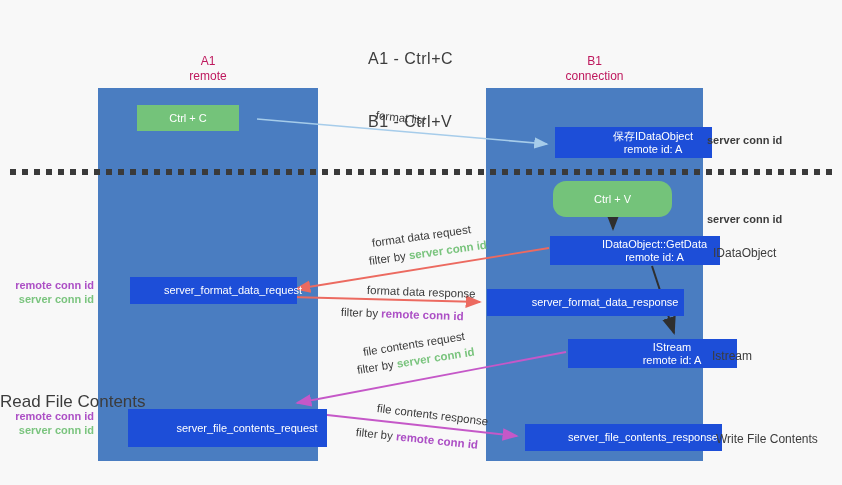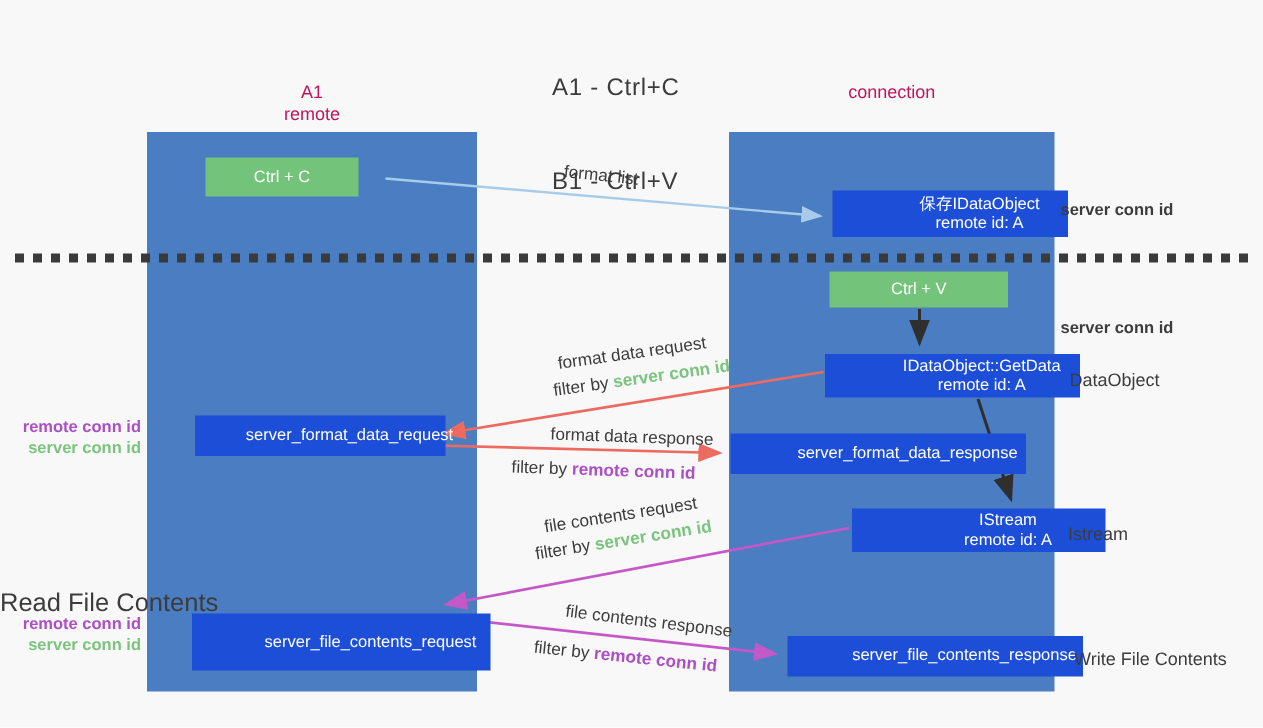--- a/index.html
+++ b/index.html
@@ -49,20 +49,21 @@
   <div class="title">
     <div>A1 - Ctrl+C</div>
     <div>B1 - Ctrl+V</div>
   </div>
 
   <div class="lane-header" style="left:98px; width:220px;">
     <div>A1</div>
     <div>remote</div>
   </div>
   <div class="lane-header" style="left:486px; width:217px;">
+    <div>B1</div>
     <div>connection</div>
   </div>
 
   <div class="lane" style="left:98px; width:220px;"></div>
   <div class="lane" style="left:486px; width:217px;"></div>
 
   <div class="dotted-line"></div>
 
   <svg class="arrows" width="842" height="485" viewBox="0 0 842 485">
     <defs>
@@ -90,21 +91,21 @@
 
   <div class="node green" style="left:137px; top:105px; width:102px; height:26px;">
     <div>Ctrl + C</div>
   </div>
 
   <div class="node orange" style="left:555px; top:127px; width:118px; height:31px;">
     <div>保存IDataObject</div>
     <div>remote id: A</div>
   </div>
 
-  <div class="node green" style="left:553px; top:181px; width:119px; height:24px;">
+  <div class="node green" style="left:553px; top:181px; width:119px; height:36px;border-radius:13px;">
     <div>Ctrl + V</div>
   </div>
 
   <div class="node orange" style="left:550px; top:236px; width:131px; height:29px;">
     <div>IDataObject::GetData</div>
     <div>remote id: A</div>
   </div>
 
   <div class="node orange" style="left:130px; top:277px; width:128px; height:27px;">
     <div>server_format_data_request</div>
@@ -136,21 +137,21 @@
   <div class="elabel" style="left:341px; top:306px; transform:rotate(2deg);"><span>filter by </span><span class="kw-purple">remote conn id</span></div>
 
   <div class="elabel" style="left:363px; top:346px; transform:rotate(-9deg);">file contents request</div>
   <div class="elabel" style="left:357px; top:364px; transform:rotate(-9deg);"><span>filter by </span><span class="kw-green">server conn id</span></div>
 
   <div class="elabel" style="left:377px; top:402px; transform:rotate(7deg);">file contents response</div>
   <div class="elabel" style="left:356px; top:426px; transform:rotate(6deg);"><span>filter by </span><span class="kw-purple">remote conn id</span></div>
 
   <div class="side kw-green" style="left:707px; top:134px; font-size:11px;">server conn id</div>
   <div class="side kw-green" style="left:707px; top:213px; font-size:11px;">server conn id</div>
-  <div class="side" style="left:713px; top:246px;">DataObject</div>
+  <div class="side" style="left:713px; top:246px;">IDataObject</div>
   <div class="side" style="left:712px; top:349px;">Istream</div>
   <div class="side" style="left:716px; top:432px;">Write File Contents</div>
 
   <div class="side-colored kw-purple" style="left:0; top:279px; width:94px;">remote conn id</div>
   <div class="side-colored kw-green" style="left:0; top:293px; width:94px;">server conn id</div>
   <div class="side" style="left:0; top:392px; width:84px; font-size:17px; text-align:right;">Read File Contents</div>
   <div class="side-colored kw-purple" style="left:0; top:410px; width:94px;">remote conn id</div>
   <div class="side-colored kw-green" style="left:0; top:424px; width:94px;">server conn id</div>
 
 </div>

